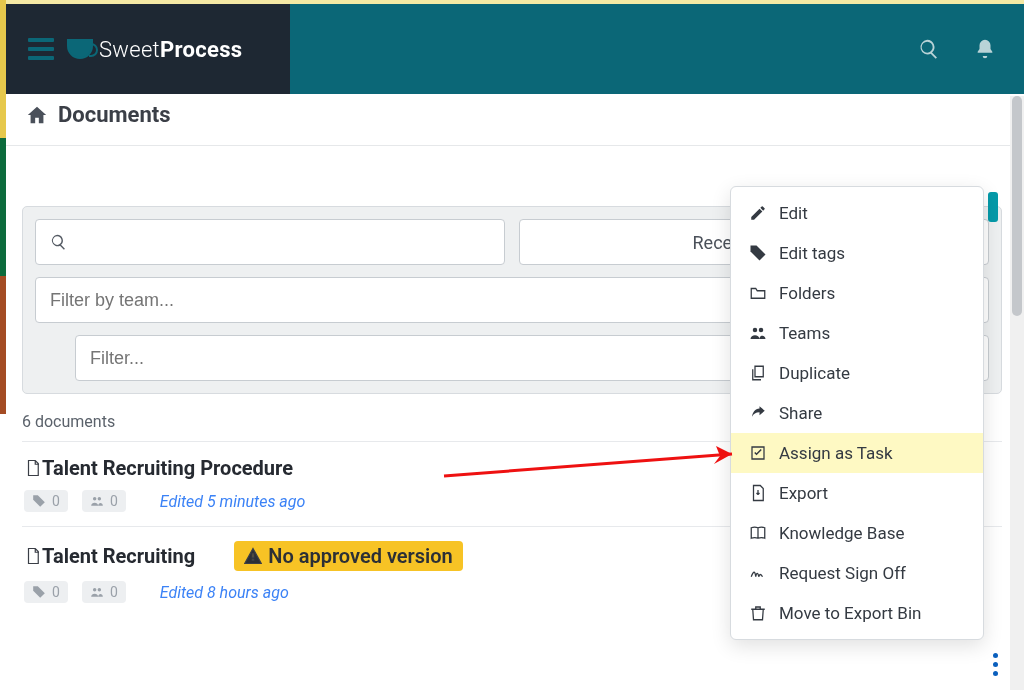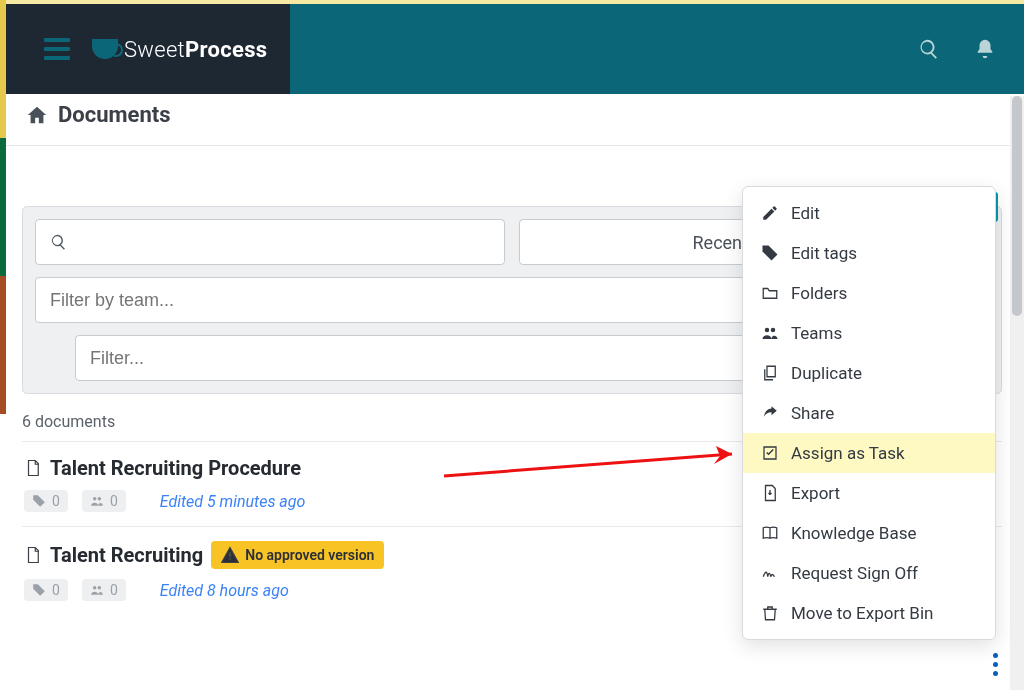--- a/index.html
+++ b/index.html
@@ -16,21 +16,21 @@
   .left-stripes div { flex:1; }
   .ls1{background:#e6c84c;} .ls2{background:#0c6b3c;} .ls3{background:#a44c23;} .ls4{background:#fff;}
   .ls5{background:#fff;}
 
   
   .topbar-yellow { height:4px; background:#f5e9a4; width:100%; }
 
   
   .header { display:flex; height:90px; width:100%; background:#0b6777; }
   .header-left {
-    width:290px; background:#1e2833; display:flex; align-items:center; gap:22px; padding-left:44px;
+    width:290px; background:#1e2833; display:flex; align-items:center; gap:13px; padding-left:28px;
   }
   .hamburger { display:flex; flex-direction:column; gap:5px; cursor:pointer;}
   .hamburger span { display:block; width:26px; height:4px; background:#0b6777; border-radius:1px; }
   .logo { display:flex; align-items:center; gap:6px; }
   .logo-icon {
     width:26px; height:20px; background:#0b6777; border-radius:0 0 14px 14px; position:relative;
     border:2px solid #0b6777;
   }
   .logo-icon::after{
     content:''; position:absolute; right:-7px; top:2px; width:7px; height:10px; border:2px solid #0b6777; border-left:none; border-radius:0 8px 8px 0;
@@ -58,38 +58,38 @@
   .fbox.tag .divider { height:28px; width:1px; background:#d3d7db; margin:0 8px; }
   .fbox.tag .chevron { color:#8a9099; font-size:14px; }
   .fullwidth { width:100%;margin-left:40px; }
 
   .doc-count { margin:18px 22px 10px 22px; color:#5b626b; font-size:16px; }
 
   
   .doc-list { margin:0 22px; }
   .doc-row { padding:14px 0 14px 2px; border-top:1px solid #e7e9ec; }
   .doc-row:first-child { border-top:1px solid #e7e9ec; }
-  .doc-title-line { display:flex; align-items:center; gap:8px; }
+  .doc-title-line { display:flex; align-items:center; }
   .doc-title-line svg { width:18px; height:22px; fill:none; stroke:#3a3e46; stroke-width:1.6; }
   .doc-title { font-size:20px; font-weight:700; color:#262a31; }
   .badge-warn {
     display:inline-flex; align-items:center; gap:6px; background:#f7c325; color:#2b2f36;
-    font-size:14px; font-weight:600; padding:3px 10px; border-radius:4px;
+    font-size:20px; font-weight:600; padding:3px 10px; border-radius:4px;margin-left:39px;
   }
   .doc-meta { display:flex; align-items:center; gap:14px; margin-top:10px; }
   .pill {
     display:inline-flex; align-items:center; gap:6px; background:#edeff1; color:#9aa1a9;
     font-size:14px; padding:3px 8px; border-radius:4px;
   }
   .pill svg { width:14px; height:14px; fill:#9aa1a9; }
   .edited { color:#3b82f6; font-style:italic; font-size:16px; margin-left:20px; }
 
   
   .menu {
-    position:absolute; right:28px; top:186px; width:254px; background:#fff;
+    position:absolute; right:40px; top:186px; width:254px; background:#fff;
     border:1px solid #d7dbdf; border-radius:6px; box-shadow:0 6px 20px rgba(0,0,0,0.12);
     padding:6px 0; z-index:20;
   }
   .menu-item {
     display:flex; align-items:center; gap:12px; padding:10px 18px; font-size:17px; color:#343a42; cursor:pointer;
   }
   .menu-item:hover, .menu-item.hl { background:#fef9c3; }
   .menu-item svg { width:18px; height:18px; fill:#343a42; }
   .menu-item .icon-stroke { fill:none; stroke:#343a42; stroke-width:1.7; }
 

